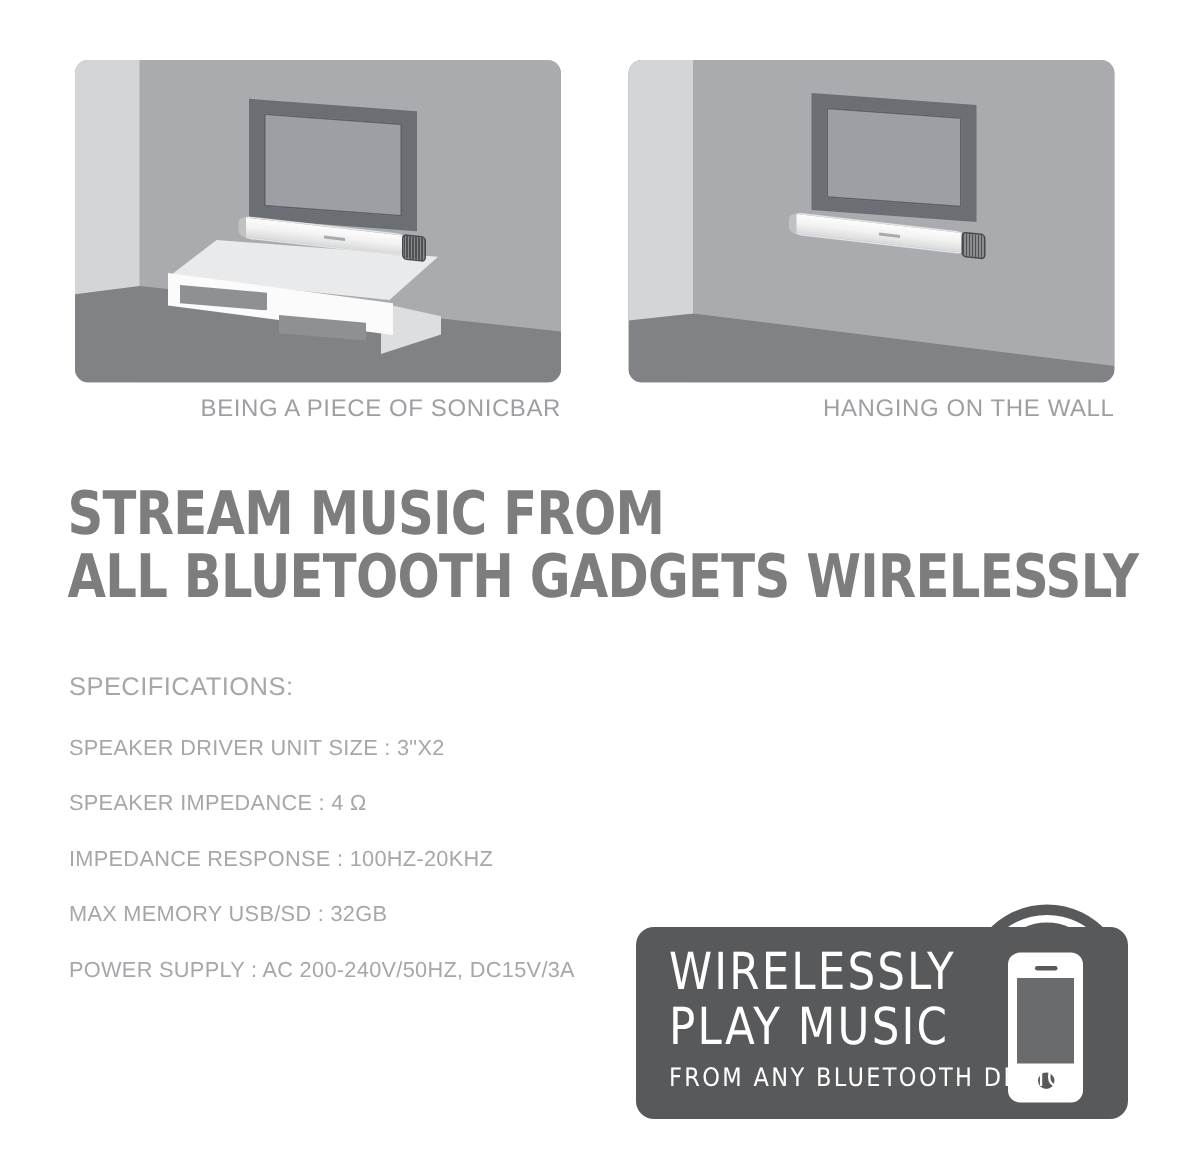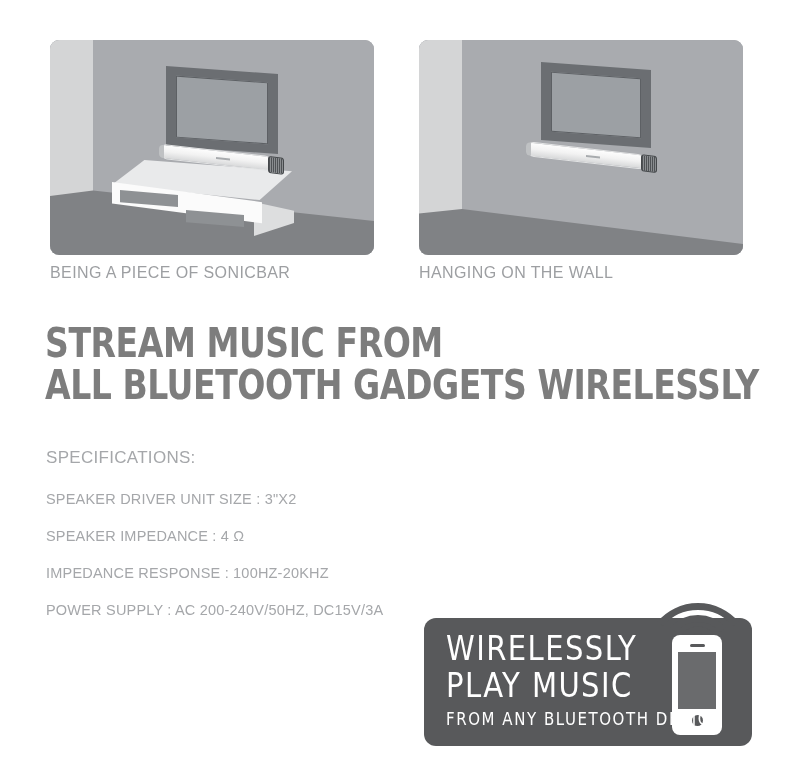--- a/index.html
+++ b/index.html
@@ -135,21 +135,21 @@
   
   .captions {
     position: absolute;
     top: 264px; left: 0; width: 787px;
     height: 26px;
   }
   .caption {
     position: absolute;
     top: 0;
     width: 324px;
-    text-align: left;
+    text-align: right;
     color: #9d9fa2;
     font-size: 16px;
     letter-spacing: 0.4px;
   }
   .caption.left  { left: 50px; }
   .caption.right { left: 419px; }
 
   
   .headline {
     position: absolute;
@@ -311,20 +311,21 @@
 <div class="headline">
   <div>STREAM MUSIC FROM</div>
   <div>ALL BLUETOOTH GADGETS WIRELESSLY</div>
 </div>
 
 <div class="specs">
   <div class="spec-title">SPECIFICATIONS:</div>
   <div class="spec-line">SPEAKER DRIVER UNIT SIZE : 3"X2</div>
   <div class="spec-line">SPEAKER IMPEDANCE : 4 Ω</div>
   <div class="spec-line">IMPEDANCE RESPONSE : 100HZ-20KHZ</div>
+  <div class="spec-line">MAX MEMORY USB/SD : 32GB</div>
   <div class="spec-line">POWER SUPPLY : AC 200-240V/50HZ, DC15V/3A</div>
 </div>
 
 <div class="badge">
   <div class="badge-plate"></div>
 
   <div class="wifi">
     <svg width="92" height="60" viewBox="0 0 92 60">
       <path d="M8 46 A 50 50 0 0 1 84 46" fill="none" stroke="#58595b" stroke-width="7"></path>
       <path d="M21 52 A 33 33 0 0 1 71 52" fill="none" stroke="#58595b" stroke-width="7"></path>

